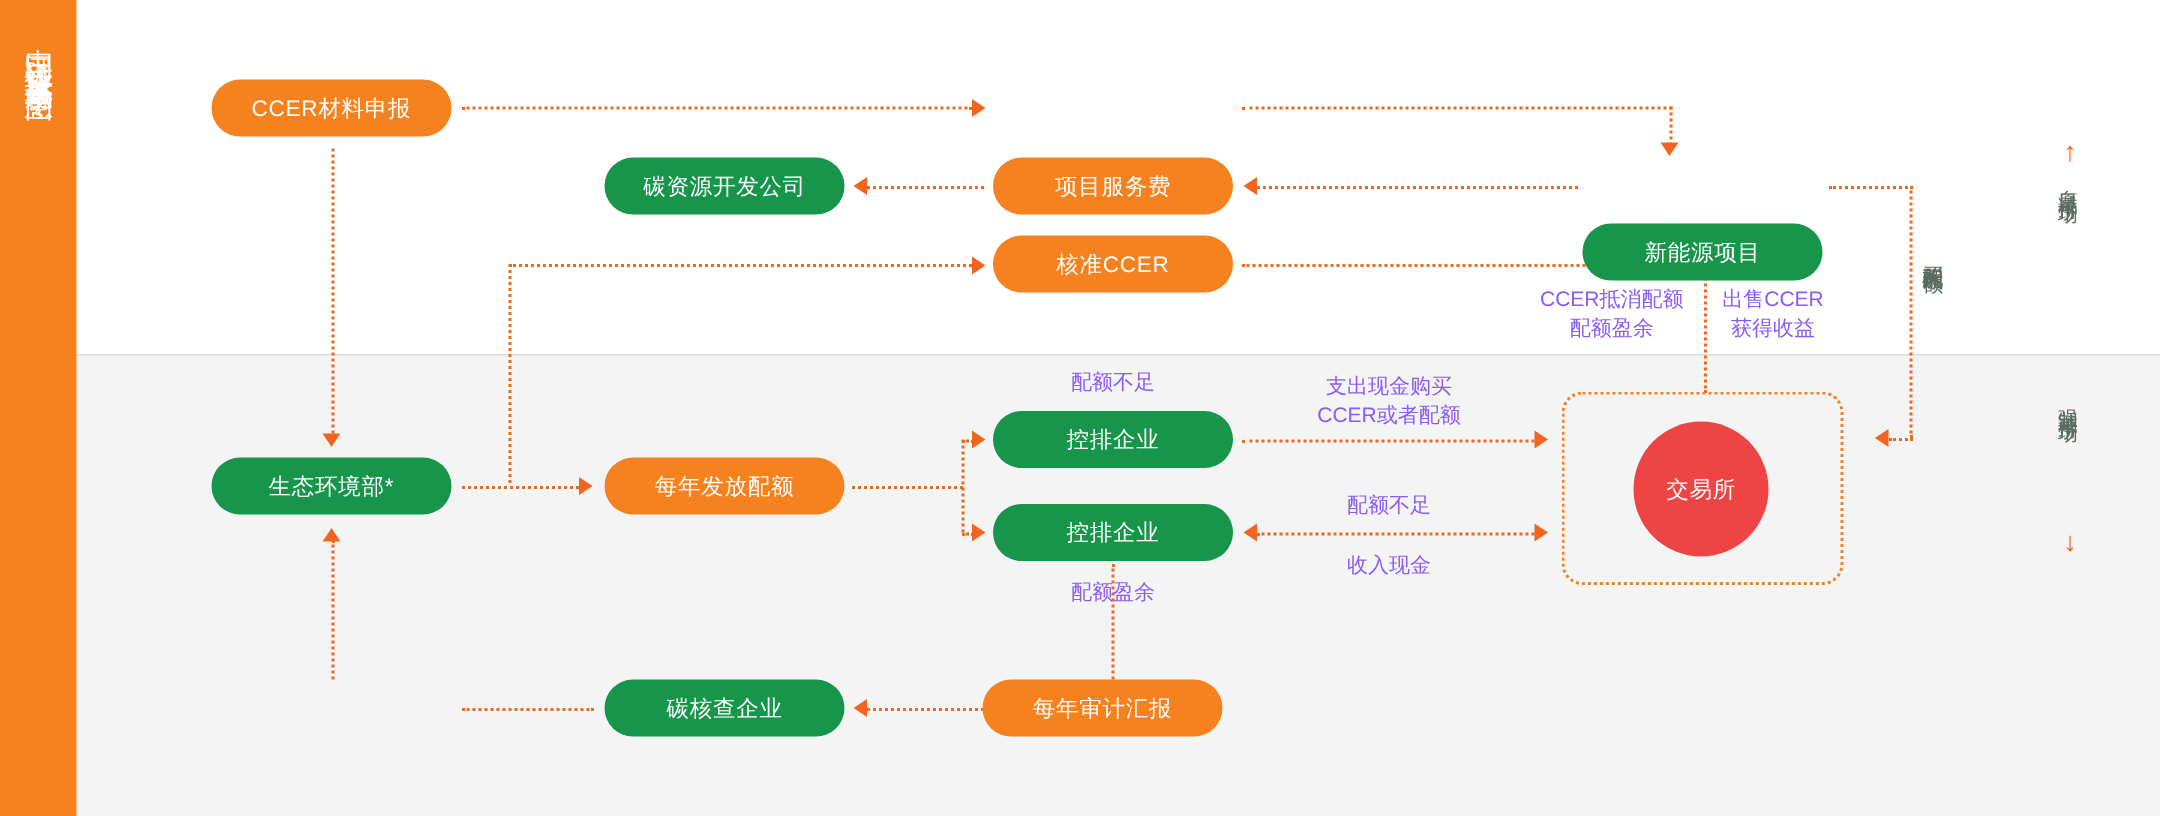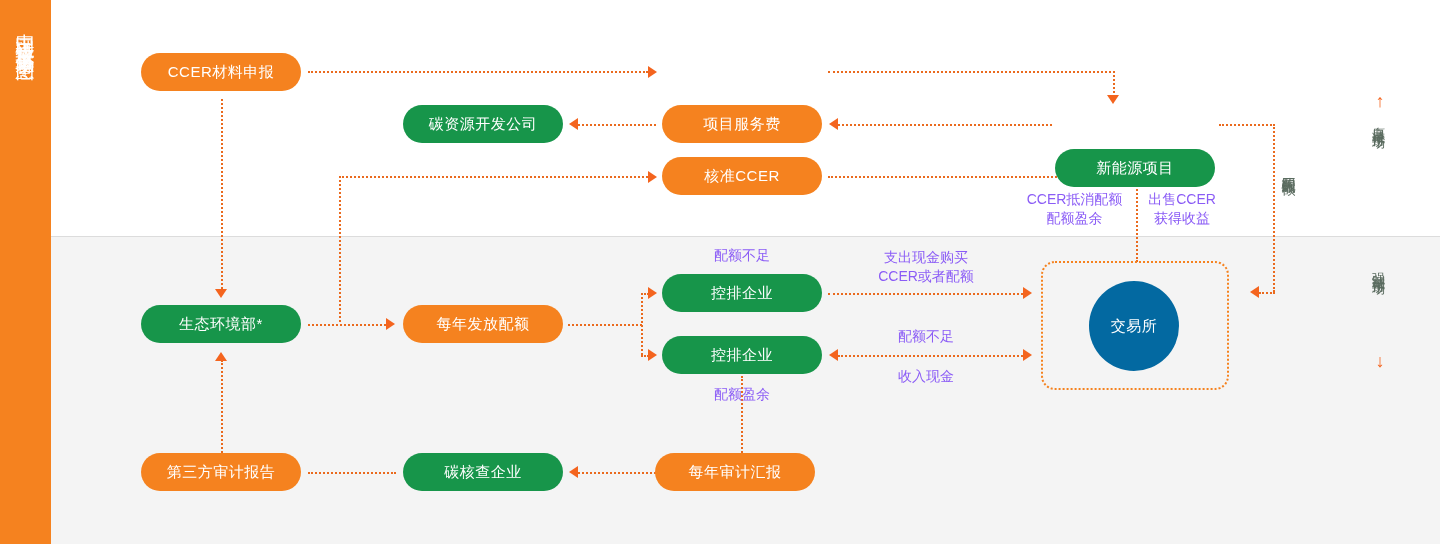--- a/index.html
+++ b/index.html
@@ -48,21 +48,21 @@
     color:#ffffff;font-size:15px;letter-spacing:.5px;
     white-space:nowrap;
     box-sizing:border-box;
   }
   .node.orange{background:#F5821F;}
   .node.green{background:#17954A;}
 
   .circle-node{
     position:absolute;
     width:90px;height:90px;border-radius:50%;
-    background:#0369a1;color:#fff;font-size:15px;
+    background:#ef4444;color:#fff;font-size:15px;
     display:flex;align-items:center;justify-content:center;
     letter-spacing:.5px;
   }
   .exchange-frame{
     position:absolute;
     border:2px dotted #F5821F;
     border-radius:14px;
     box-sizing:border-box;
     background:transparent;
   }
@@ -188,21 +188,20 @@
   <div class="node green" style="left:1055px;top:105px;margin-top:44px;">新能源项目</div>
 
   <div class="node orange" style="left:662px;top:157px;">核准CCER</div>
 
   <div class="node green" style="left:141px;top:305px;">生态环境部*</div>
   <div class="node orange" style="left:403px;top:305px;">每年发放配额</div>
 
   <div class="node green" style="left:662px;top:274px;">控排企业</div>
   <div class="node green" style="left:662px;top:336px;">控排企业</div>
 
-  <div class="node orange" style="left:141px;top:453px;">第三方审计报告</div>
   <div class="node green" style="left:403px;top:453px;">碳核查企业</div>
   <div class="node orange" style="left:655px;top:453px;">每年审计汇报</div>
 
   <div class="lbl" style="left:662px;top:246px;width:160px;font-family:Liberation Serif, serif;">配额不足</div>
   <div class="lbl" style="left:662px;top:385px;width:160px;">配额盈余</div>
 
   <div class="lbl" style="left:1003px;top:190px;width:143px;">CCER抵消配额</div>
   <div class="lbl" style="left:1003px;top:209px;width:143px;">配额盈余</div>
 
   <div class="lbl" style="left:1140px;top:190px;width:84px;">出售CCER</div>

